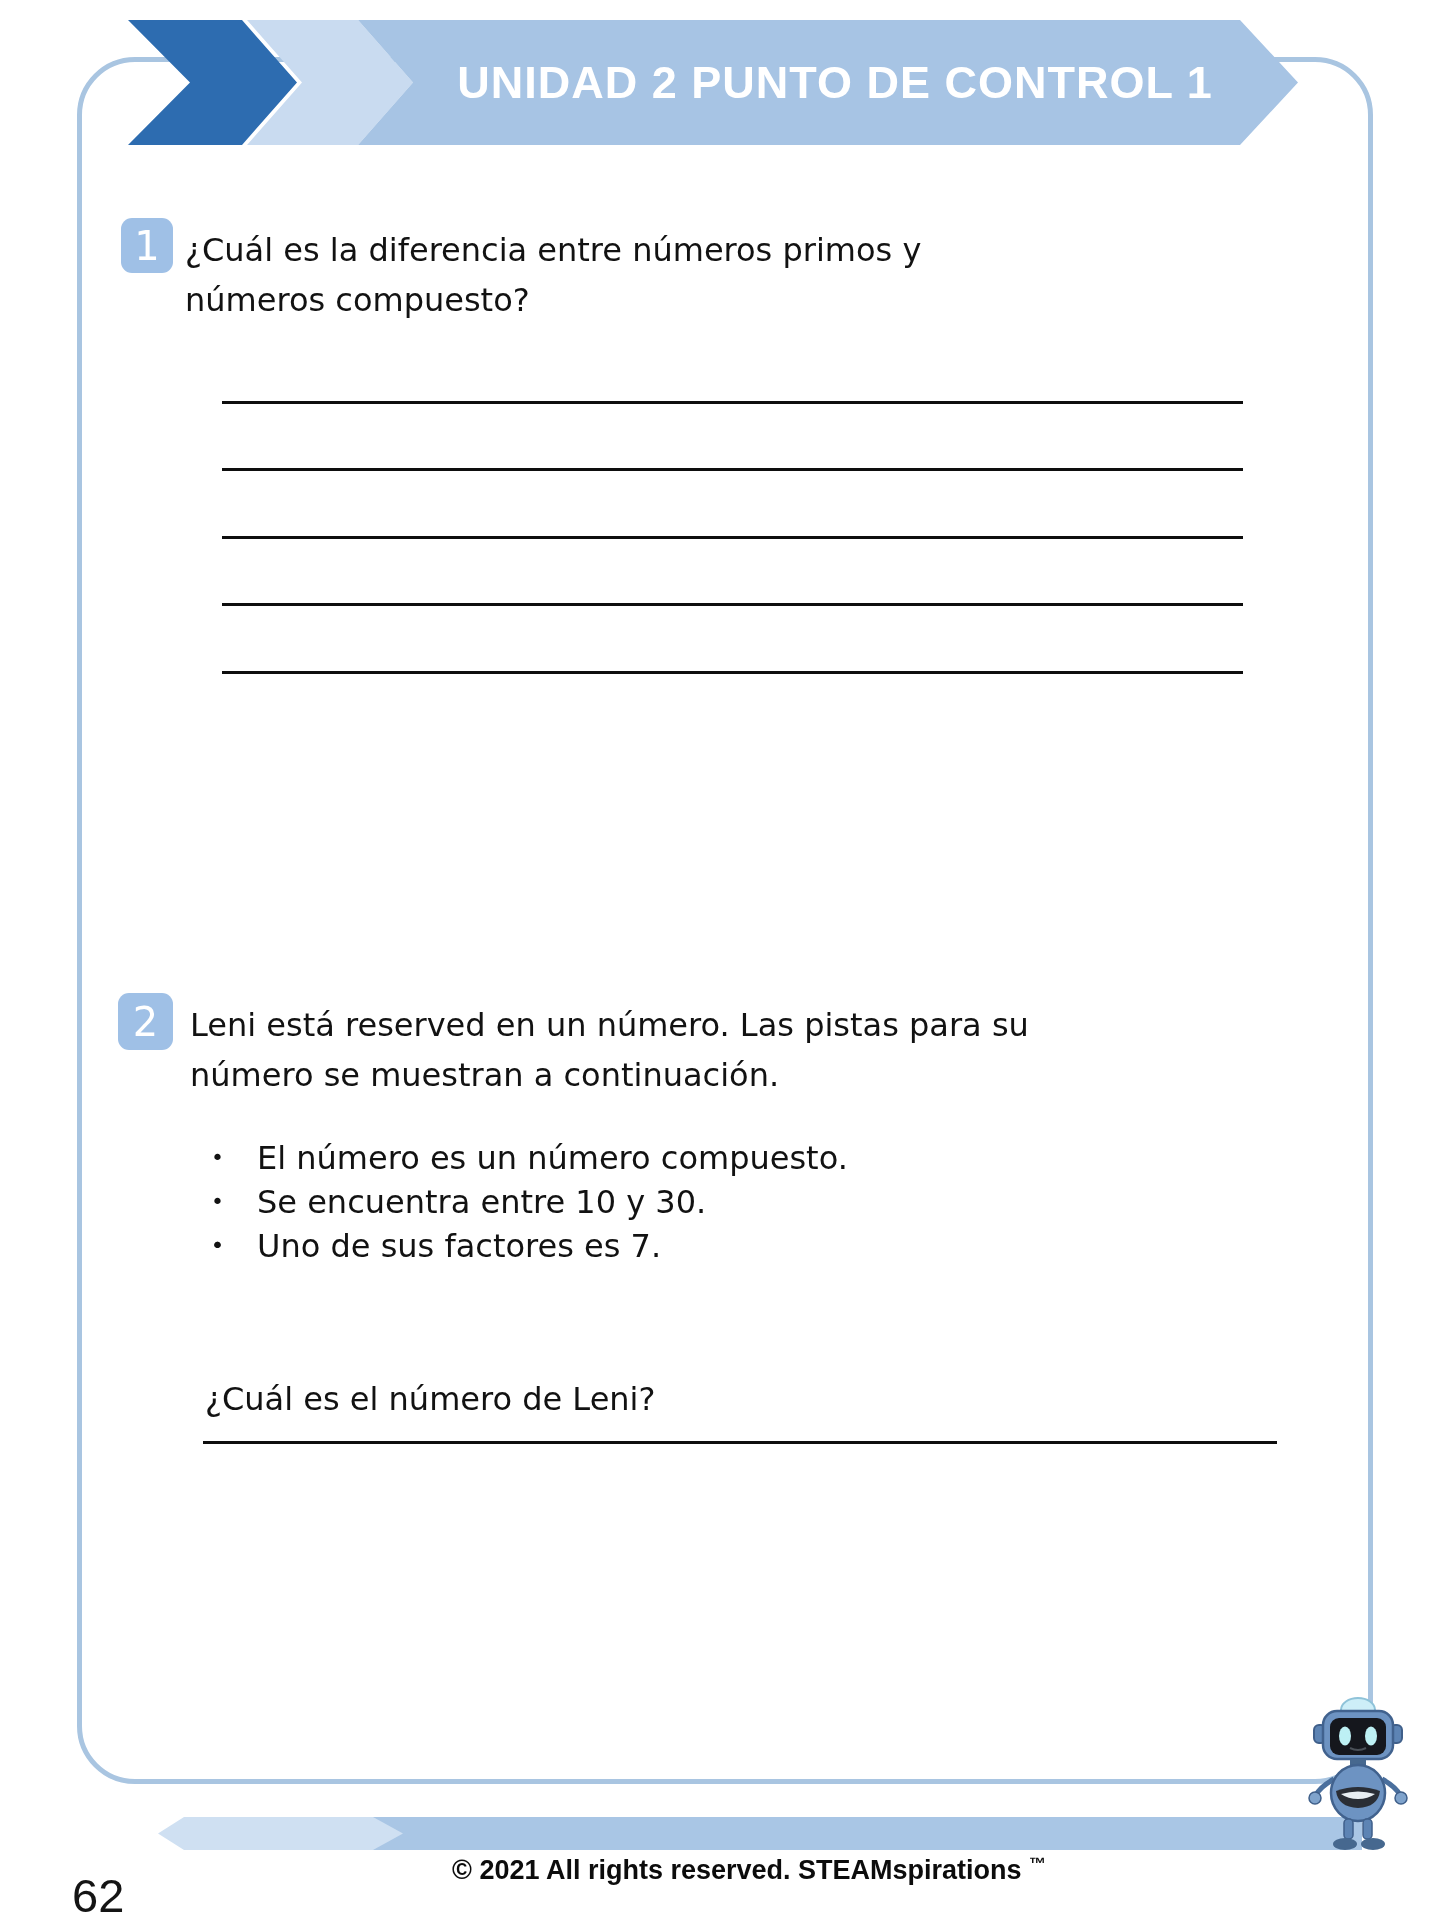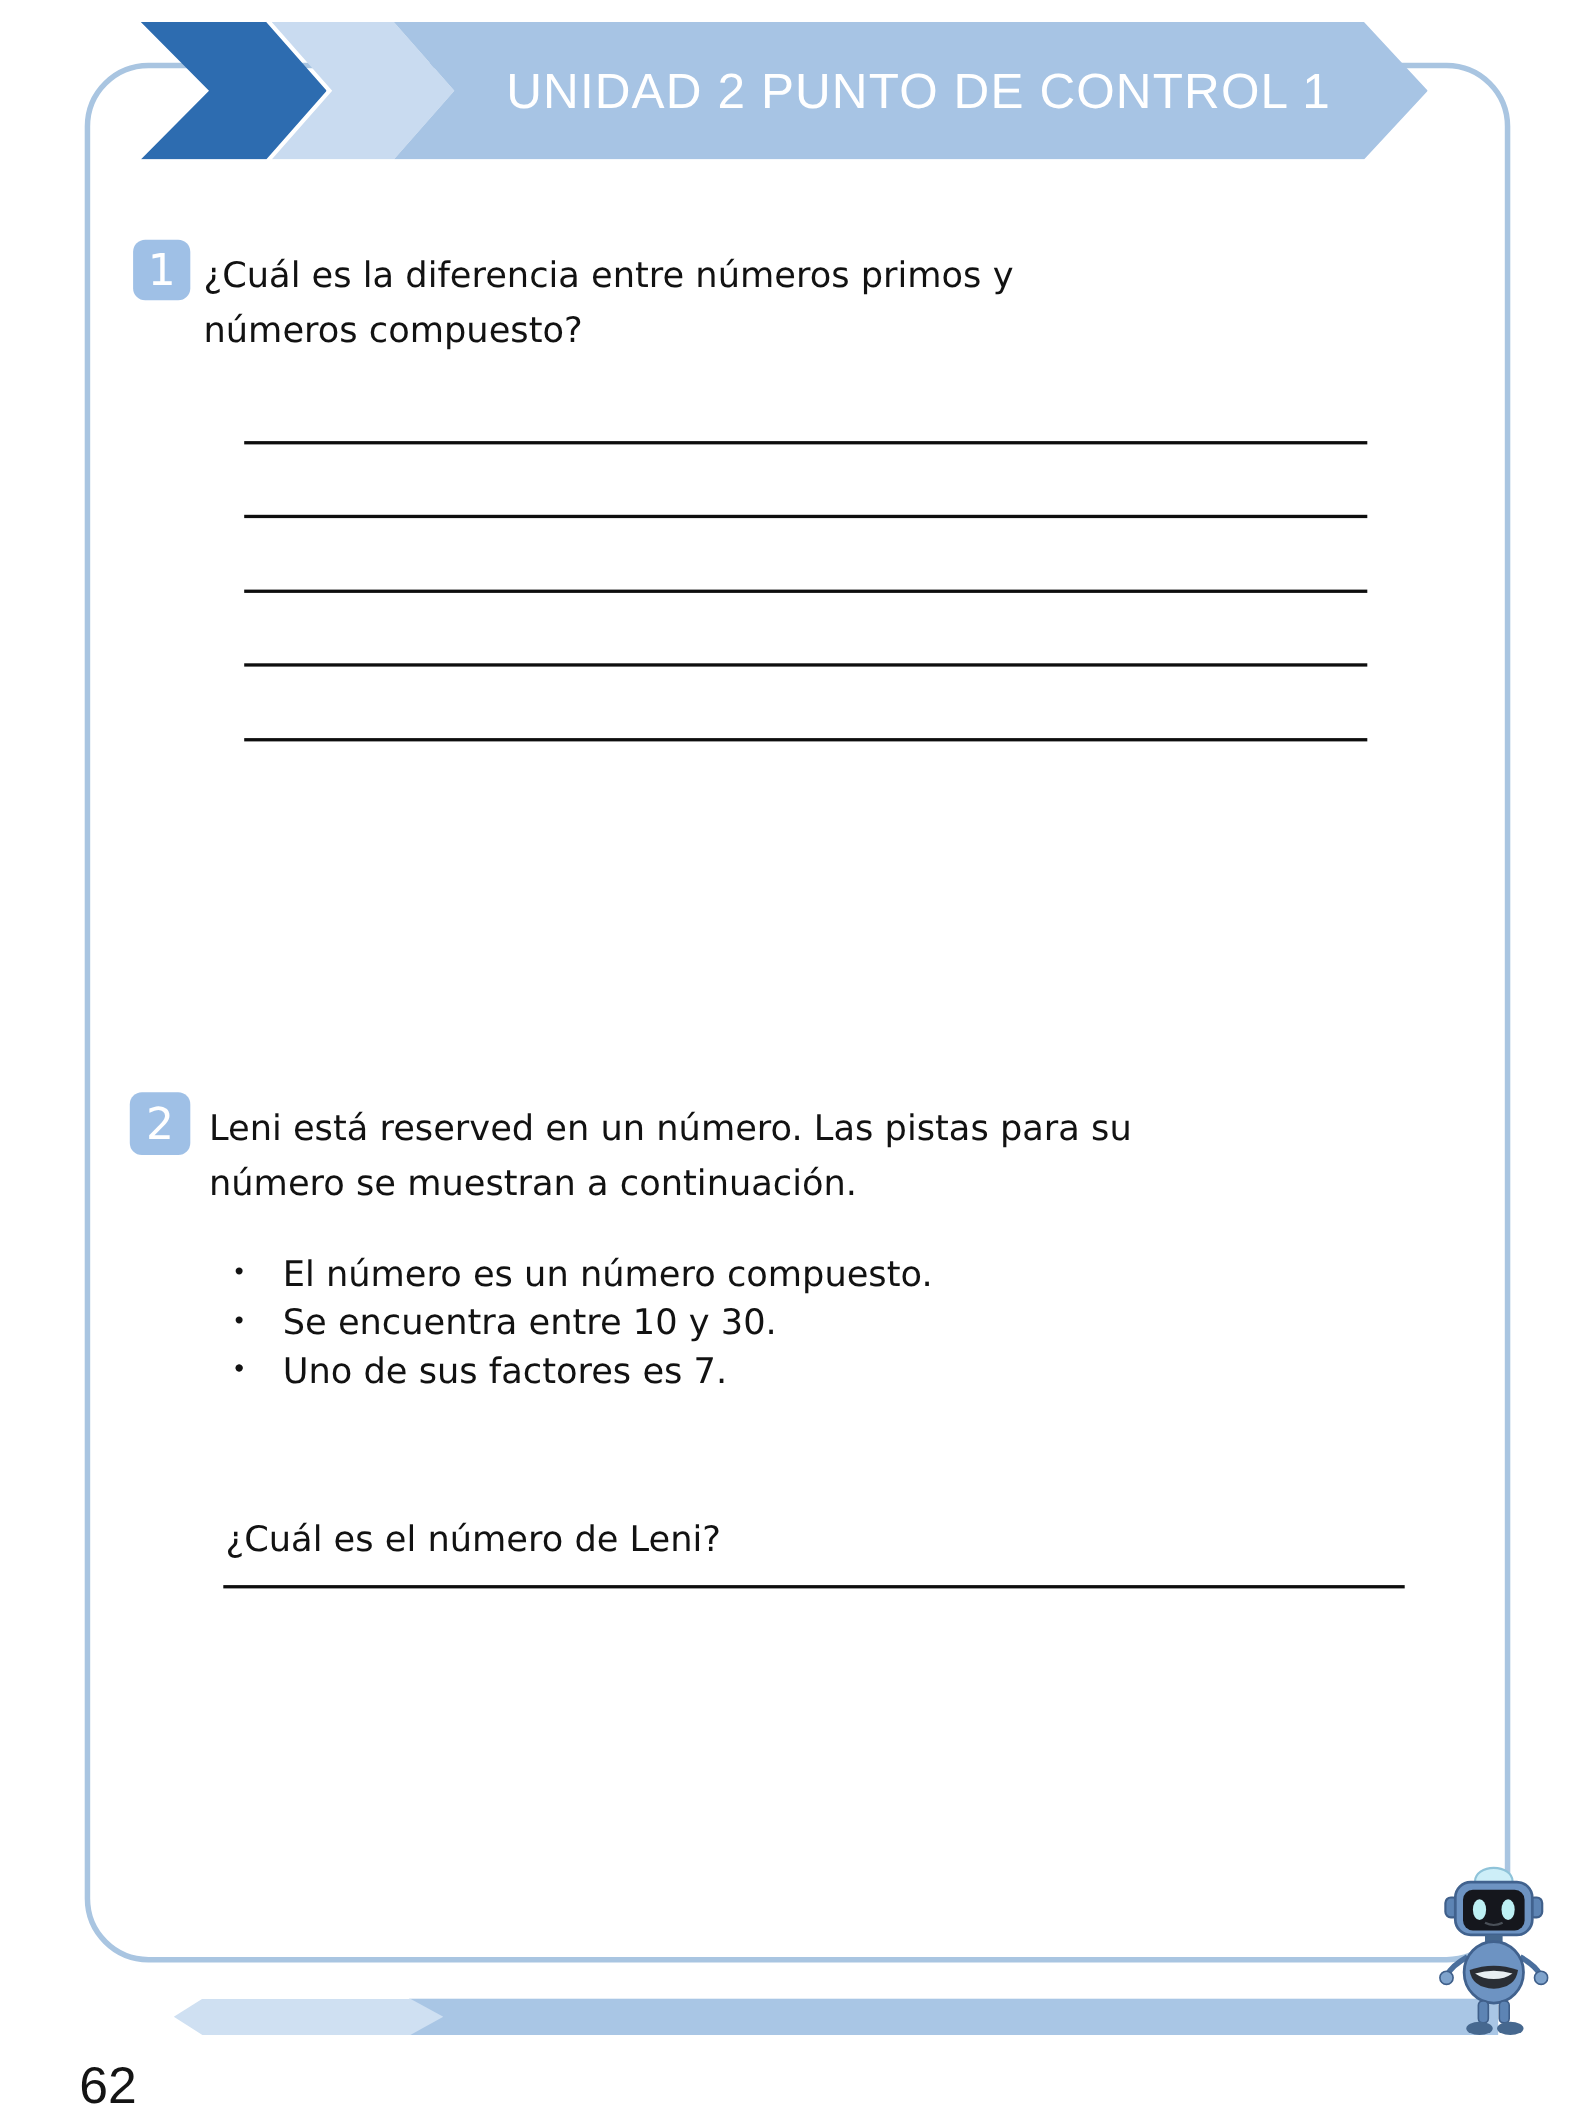--- a/index.html
+++ b/index.html
@@ -19,21 +19,21 @@
     clip-path:polygon(0 0,114px 0,169px 50%,114px 100%,0 100%,62px 50%);}
   #chev-light{left:247px;width:166px;background:var(--chevron-light,#c9dbf0);
     clip-path:polygon(0 0,111px 0,166px 50%,111px 100%,0 100%,55px 50%);}
   #banner{
     position:absolute;left:358px;top:20px;width:940px;height:125px;
     background:var(--banner,#a7c4e4);
     clip-path:polygon(0 0,882px 0,100% 50%,882px 100%,0 100%,55px 50%);
     display:flex;align-items:center;justify-content:center;
   }
   #banner .title{
-    font-family:"Liberation Sans",sans-serif;font-weight:normal;font-size:45px;
+    font-family:"Liberation Sans",sans-serif;font-weight:bold;font-size:45px;
     color:#ffffff;letter-spacing:1px;white-space:nowrap;padding-left:14px;
   }
   
   .badge{
     position:absolute;background:var(--badge,#9fc0e6);border-radius:11px;
     color:#ffffff;display:flex;align-items:center;justify-content:center;
     font-size:40px;font-weight:400;
   }
   #badge-1{left:121px;top:218px;width:52px;height:55px;}
   #badge-2{left:118px;top:993px;width:55px;height:57px;}
@@ -113,20 +113,24 @@
       <span class="dot">•</span>
       <span>Uno de sus factores es 7.</span>
     </li>
   </ul>
   <div id="q2-prompt" class="qtext">¿Cuál es el número de Leni?</div>
   <div id="rule-q2" class="rule"></div>
 
   <div id="footer-bar-main"></div>
   <div id="footer-bar-light"></div>
   <div id="page-number">62</div>
+  <div id="copyright">
+    <span>© 2021 All rights reserved. STEAMspirations</span>
+    <sup>™</sup>
+  </div>
 
   <svg id="robot" viewBox="0 0 100 160" xmlns="http://www.w3.org/2000/svg">
 
     <ellipse cx="50" cy="15" rx="17" ry="12" fill="#cdeef8" stroke="#8fc3d9" stroke-width="2"></ellipse>
 
     <rect x="6" y="30" width="12" height="18" rx="5" fill="#5d84b4" stroke="#3f5f8a" stroke-width="2"></rect>
     <rect x="82" y="30" width="12" height="18" rx="5" fill="#5d84b4" stroke="#3f5f8a" stroke-width="2"></rect>
 
     <rect x="15" y="16" width="70" height="48" rx="14" fill="#6d93c2" stroke="#41628e" stroke-width="2.5"></rect>
 

